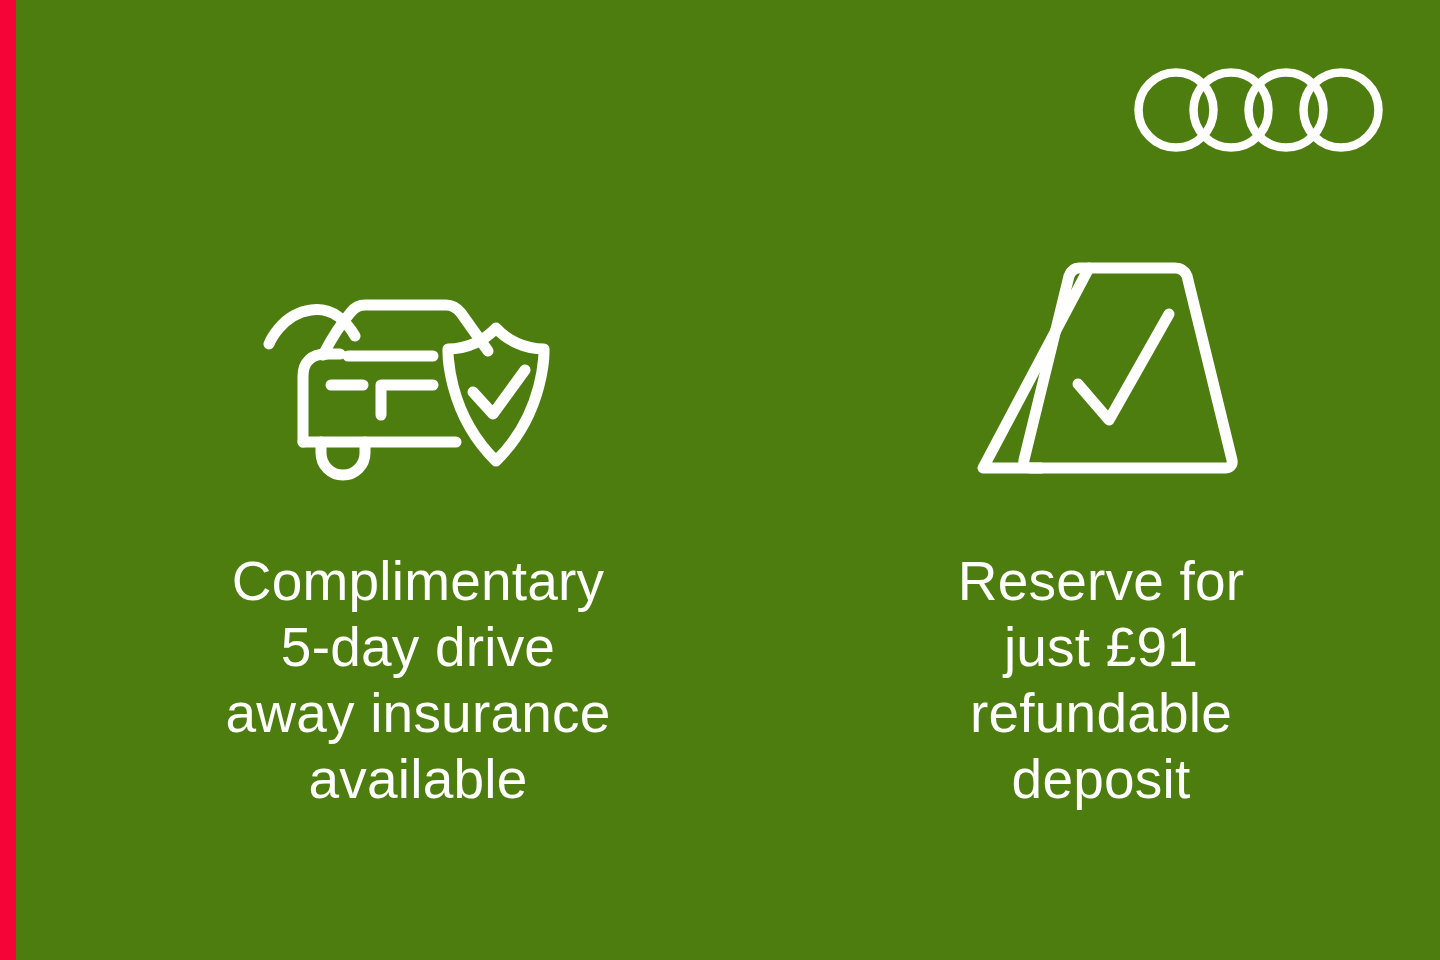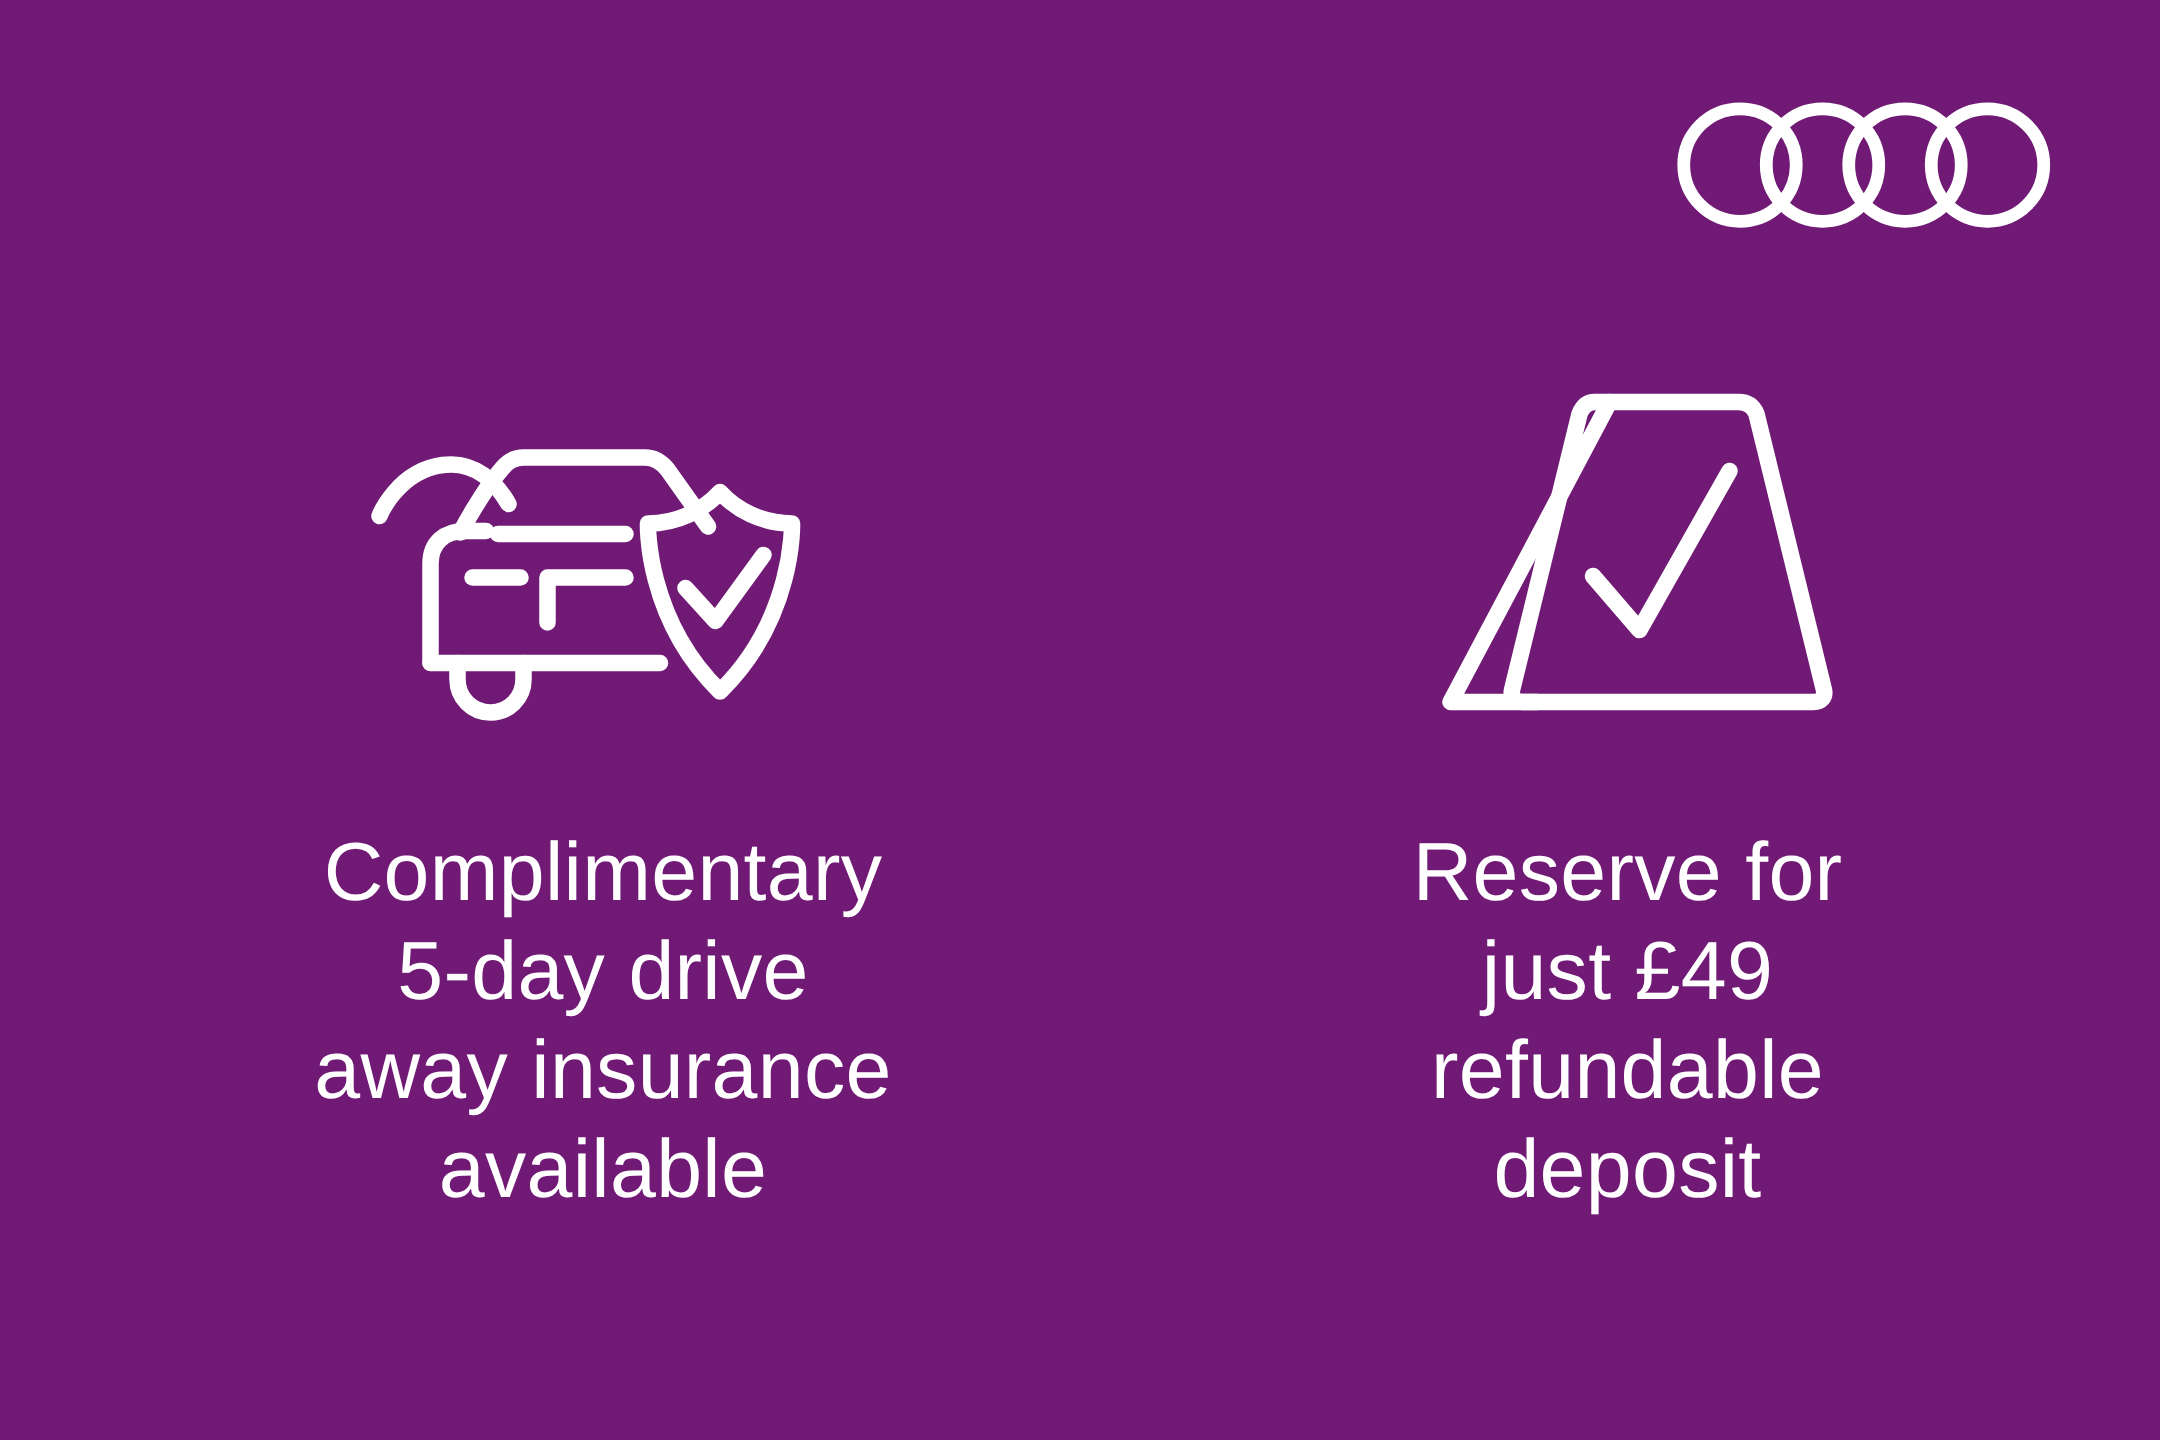--- a/index.html
+++ b/index.html
@@ -12,21 +12,22 @@
 
   body {
     font-family: "Liberation Sans", sans-serif;
     background: #F50537;
     position: relative;
   }
 
   #banner {
     position: absolute;
     inset: 0;
-    background: #701a75;
+    background: #4d7c0f;
+    margin-left: 16px;
   }
 
   
   #brand-logo {
     position: absolute;
     left: 1118px;
     top: 64px;
     width: 250px;
     height: 92px;
   }
@@ -148,18 +149,18 @@
           <path d="M128 16 L22 216 L80 216"></path>
 
           <path d="M132 16 L228 16 C234 16 238 19 240 24 L285 208 C286 213 283 216 278 216 L84 216 C79 216 76 213 77 208 L122 24 C124 19 127 16 132 16 Z" transform="translate(-14,0)"></path>
 
           <path d="M117 132 L148 168 L208 62"></path>
         </g>
       </svg>
     </div>
 
     <div class="feature-caption">Reserve for
-just £49
+just £91
 refundable
 deposit</div>
   </div>
 
 </div>
 
 </body></html>

